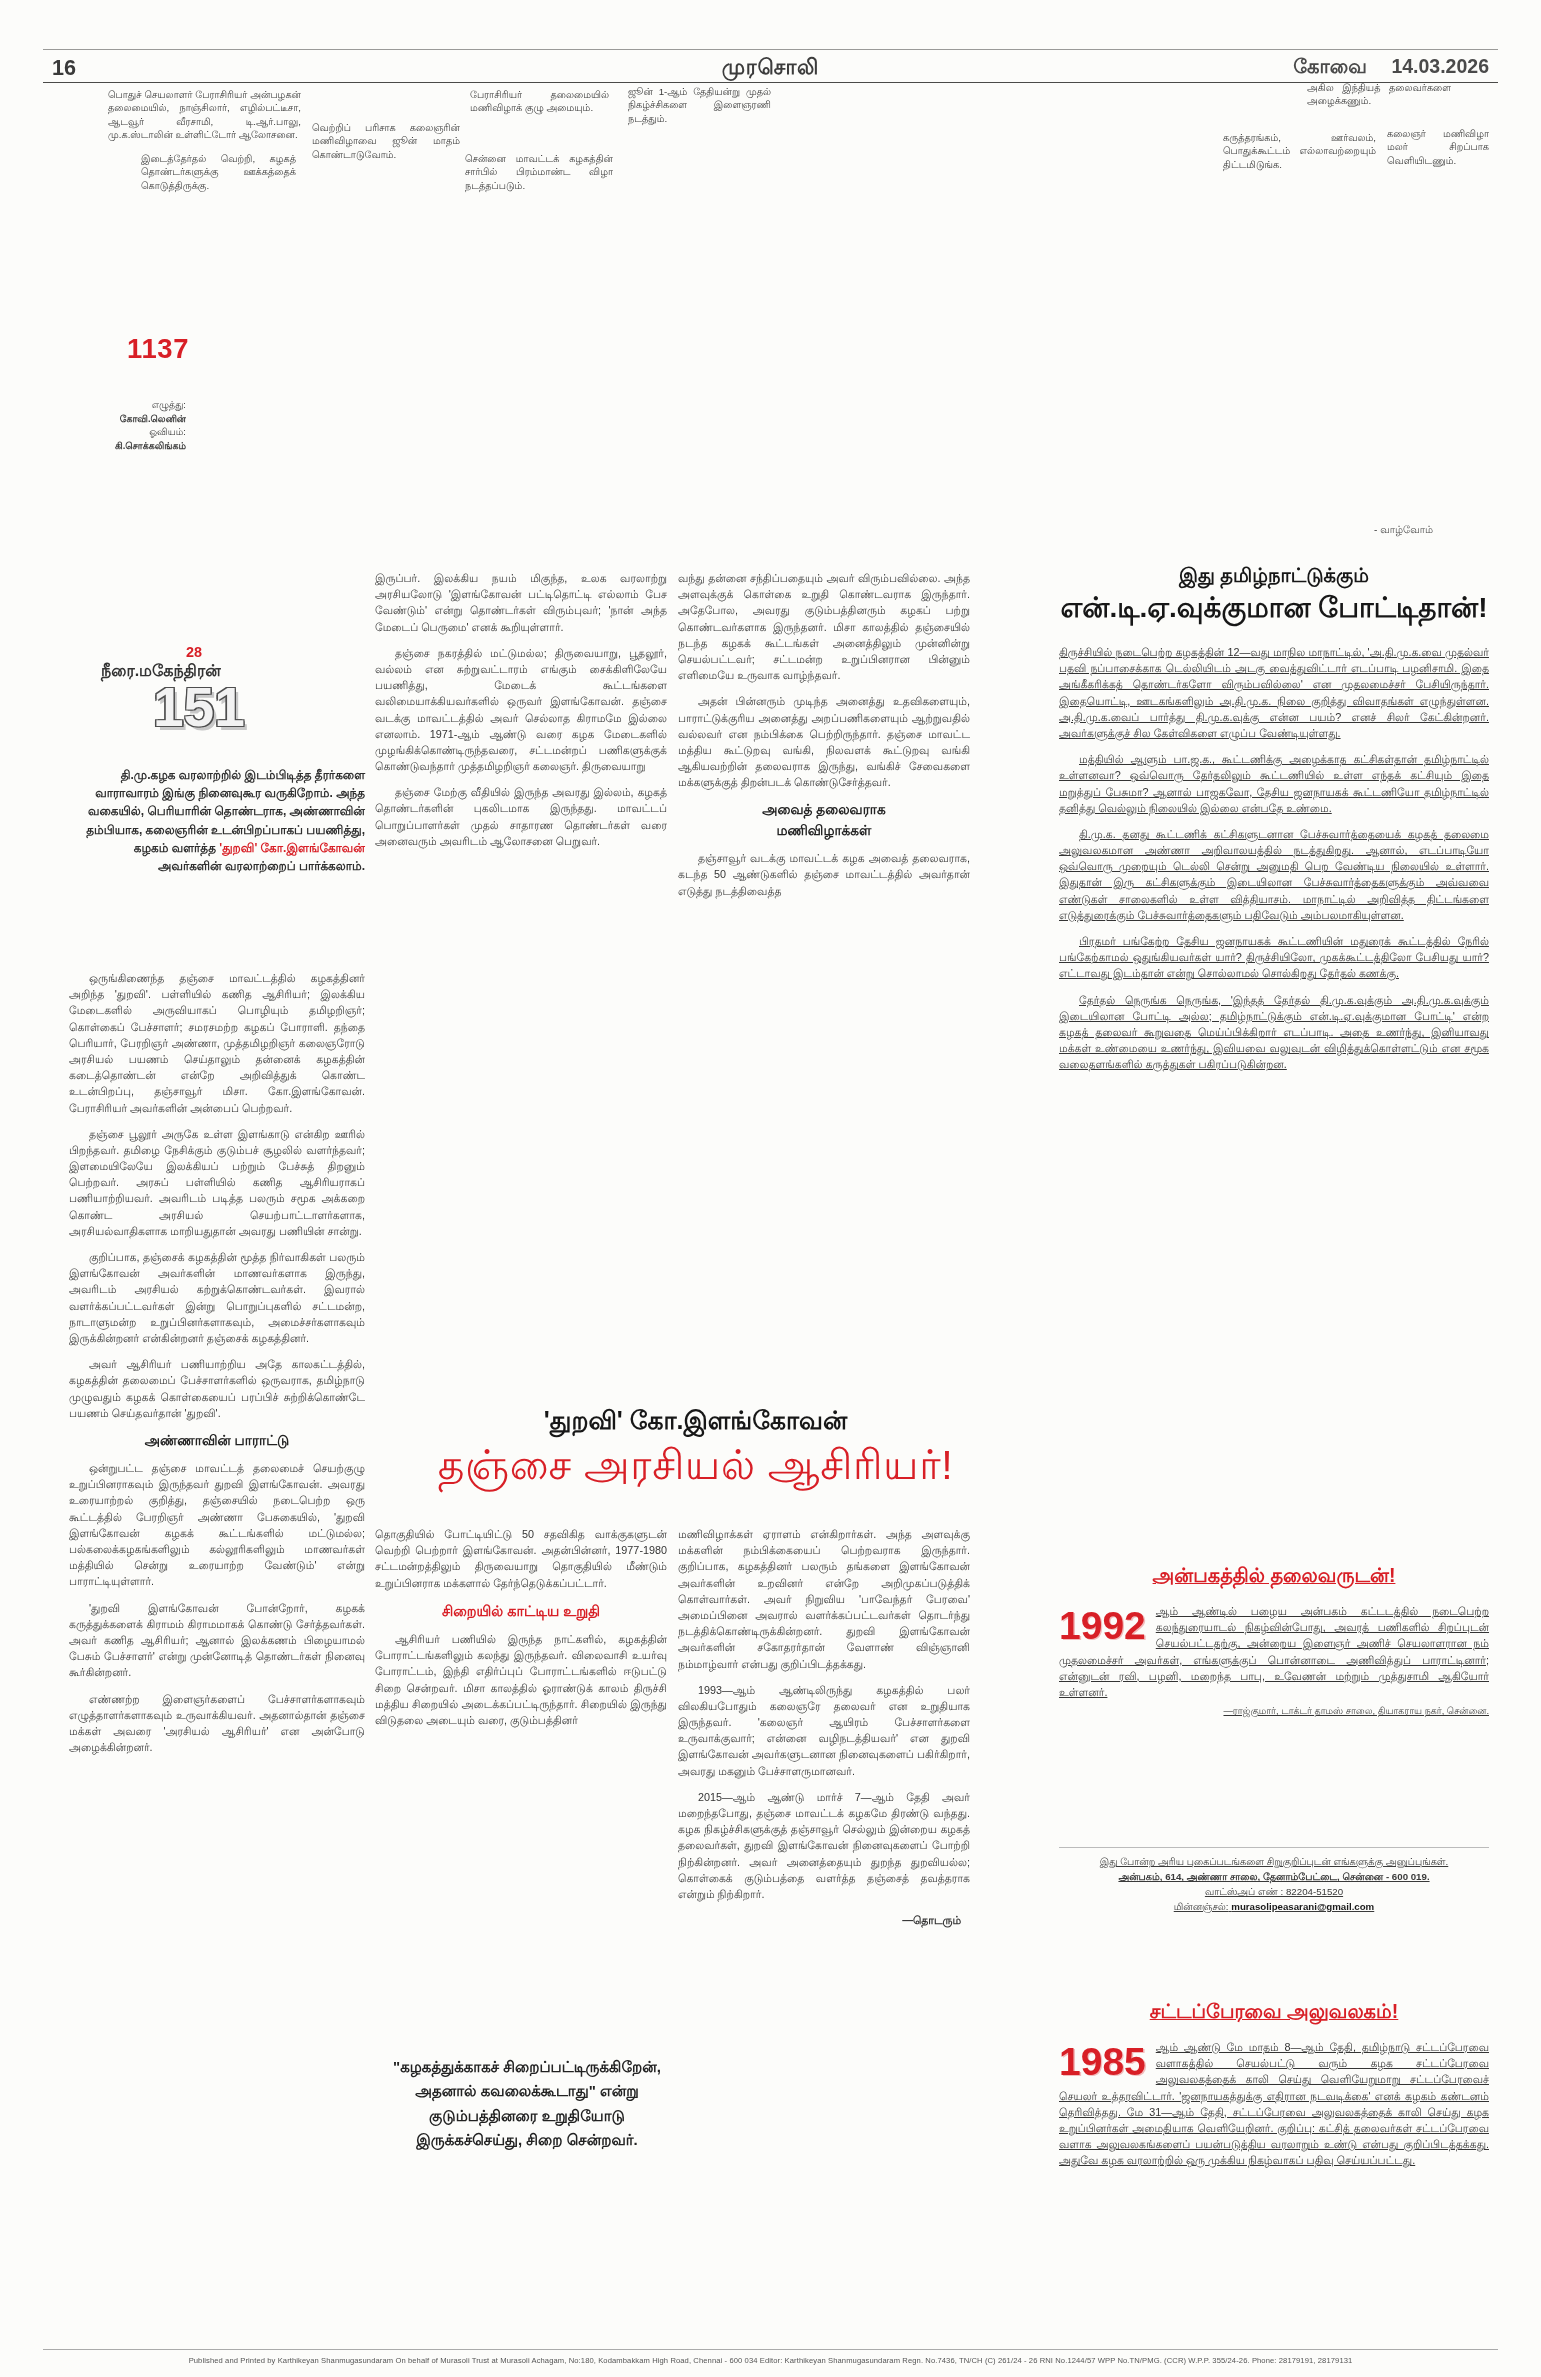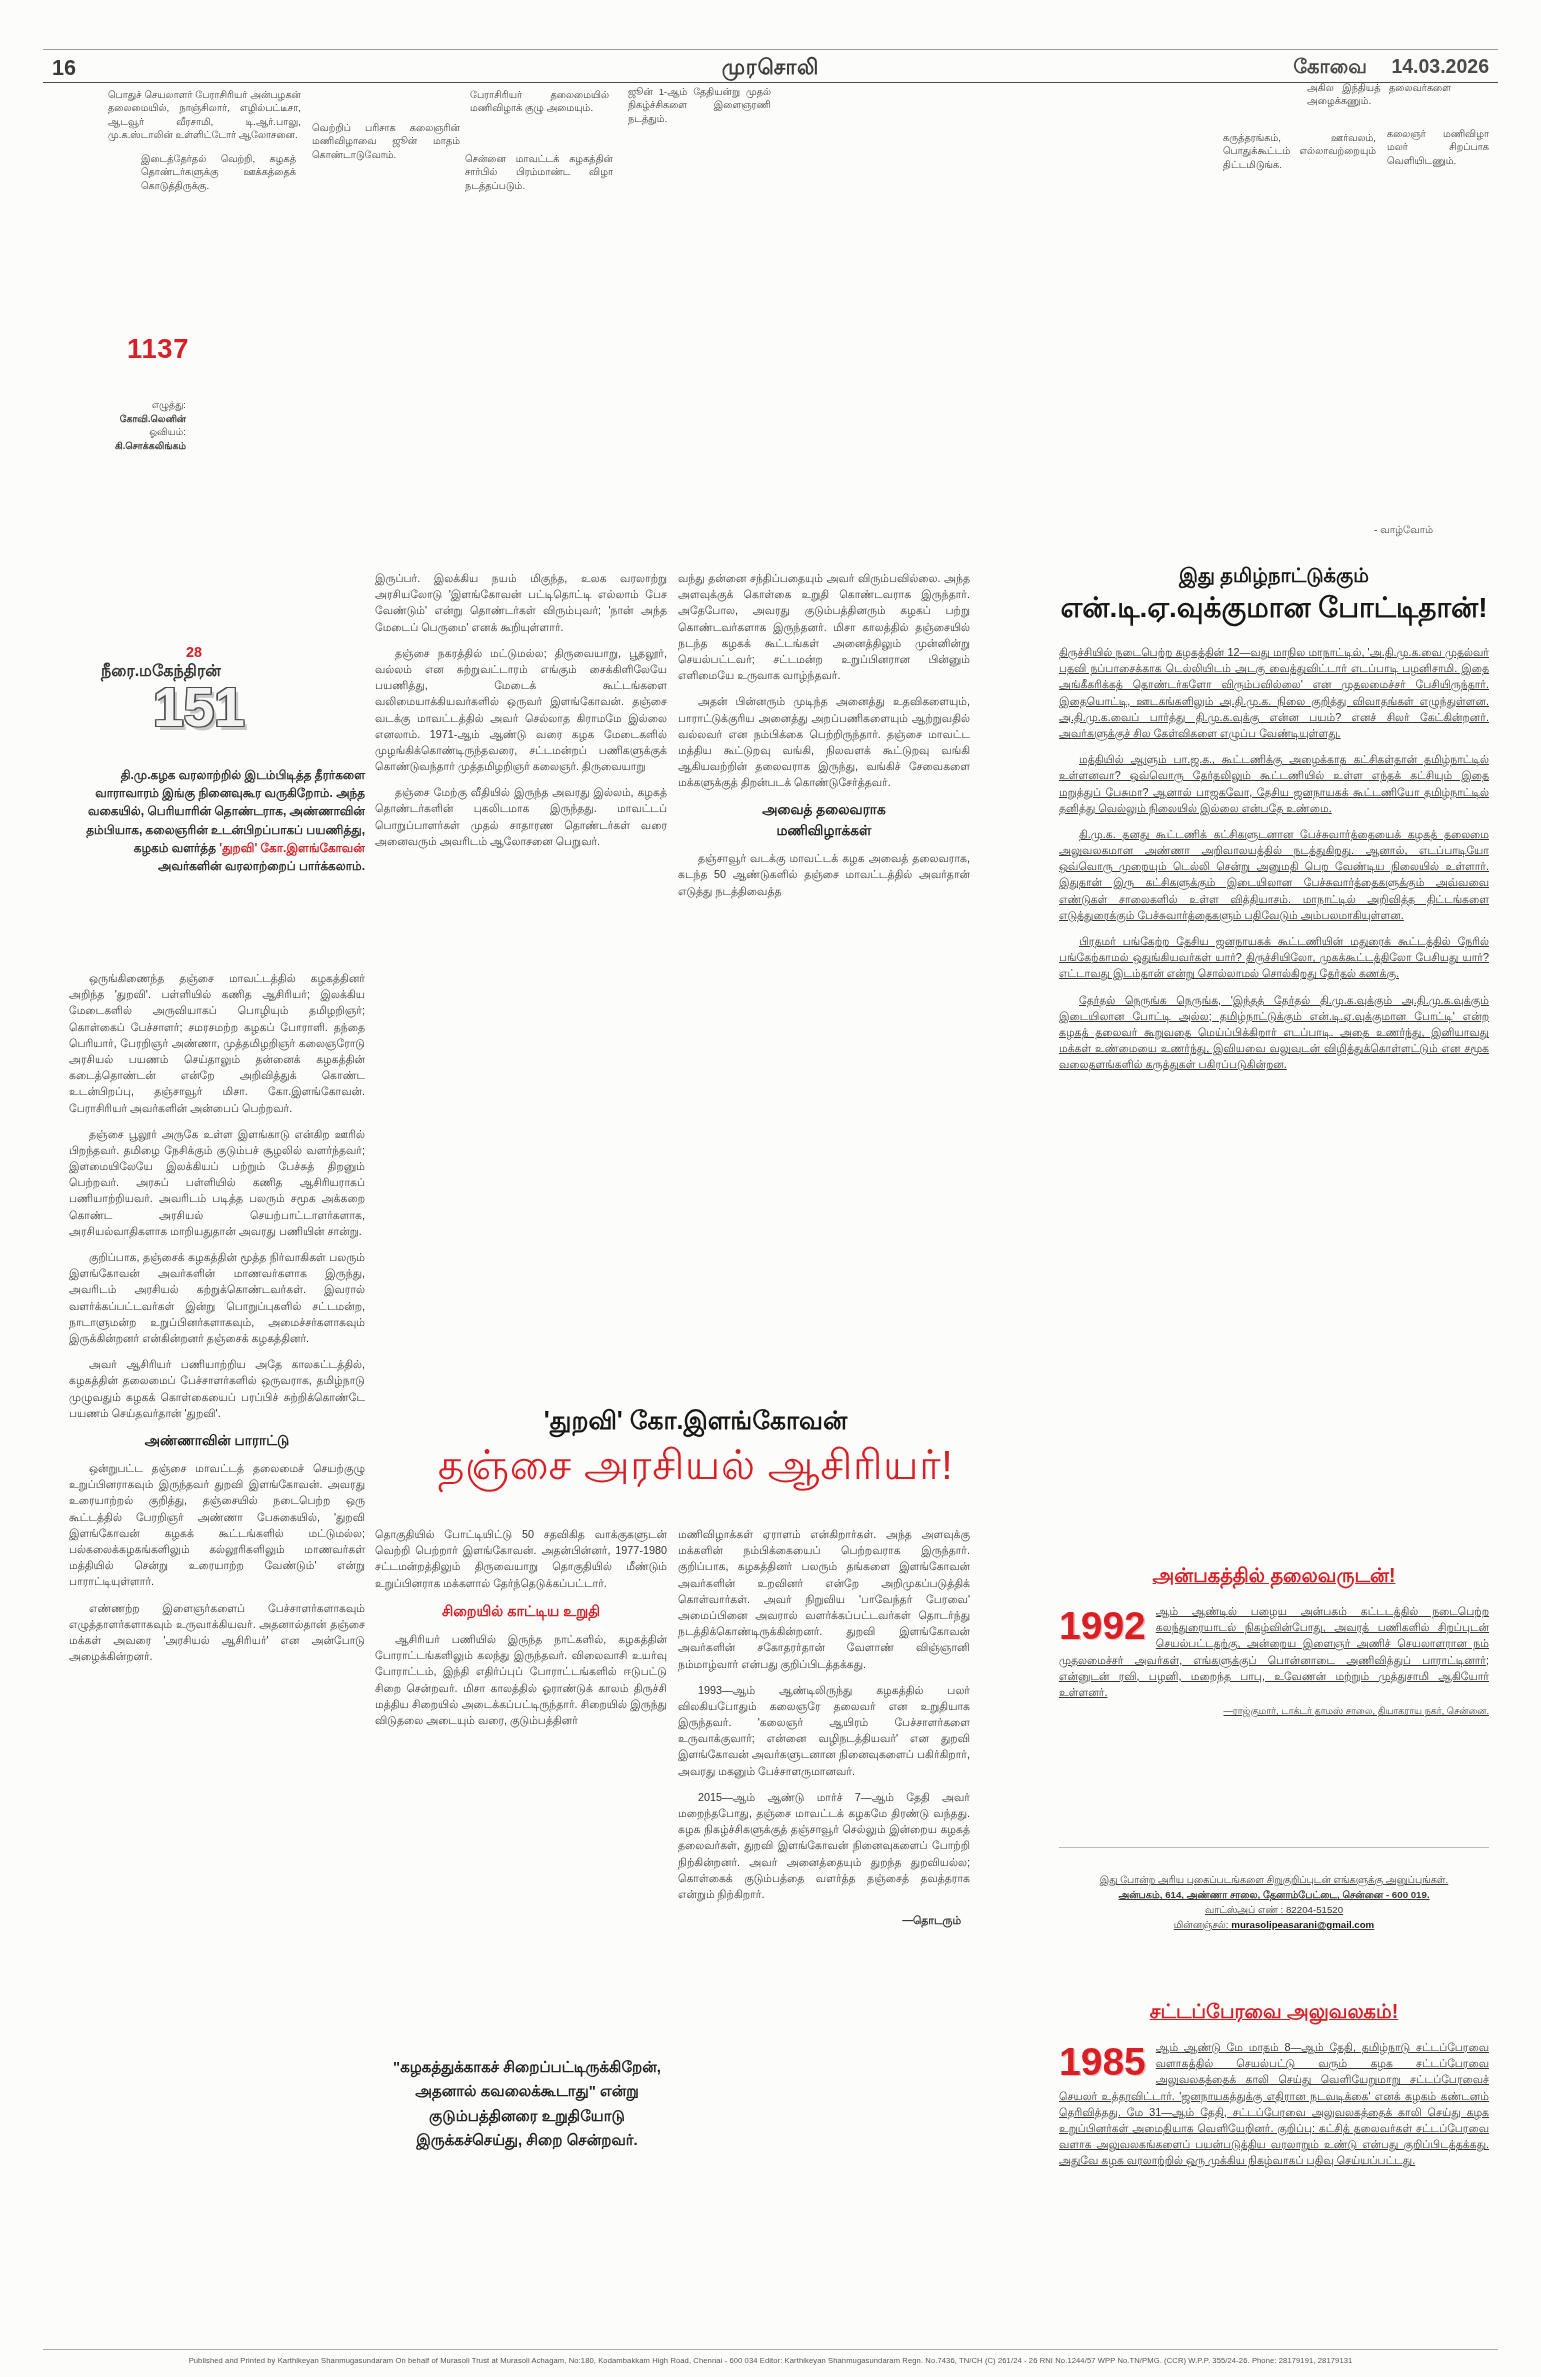--- a/index.html
+++ b/index.html
@@ -61,21 +61,21 @@
   
   .nda-headline{left:1059px;top:564px;width:430px;text-align:center;}
   .nda-headline .l1{font-size:19.5px;font-weight:800;color:#171717;}
   .nda-headline .l2{font-size:28px;font-weight:800;color:#171717;margin-top:2.9px;}
 
   .sec-heading{text-align:center;font-size:19.5px;font-weight:800;color:#d81f26;}
   .big-year{float:left;font-size:39px;font-weight:800;color:#d81f26;line-height:1;margin:2.9px 10px 2.9px 0;
     text-shadow:1.4px 1.4px 0 #f2bcbc;}
   .credit{text-align:right;font-size:9.4px;color:#444;margin-top:4.3px;}
 
-  .contact{border-top:0.7px solid #bbb;padding-top:24px;font-size:9.7px;line-height:1.55;color:#3a3a3a;text-align:center;}
+  .contact{border-top:0.7px solid #bbb;padding-top:6px;font-size:9.7px;line-height:1.55;color:#3a3a3a;text-align:center;}
   .contact .b{font-weight:bold;}
   .contact .email{font-weight:bold;color:#1a1a1a;}
 
   
   .footer{left:43px;right:43px;top:2349px;border-top:0.7px solid #aaa;padding-top:5.8px;
     font-size:7.6px;color:#555;text-align:center;letter-spacing:0.1px;}
 </style>
 </head>
 <body>
 
@@ -124,20 +124,21 @@
 
   <section>
 
     <div class="abs colA body-text" style="top:970px;">
       <p>ஒருங்கிணைந்த தஞ்சை மாவட்டத்தில் கழகத்தினர் அறிந்த 'துறவி'. பள்ளியில் கணித ஆசிரியர்; இலக்கிய மேடைகளில் அருவியாகப் பொழியும் தமிழறிஞர்; கொள்கைப் பேச்சாளர்; சமரசமற்ற கழகப் போராளி. தந்தை பெரியார், பேரறிஞர் அண்ணா, முத்தமிழறிஞர் கலைஞரோடு அரசியல் பயணம் செய்தாலும் தன்னைக் கழகத்தின் கடைத்தொண்டன் என்றே அறிவித்துக் கொண்ட உடன்பிறப்பு, தஞ்சாவூர் மிசா. கோ.இளங்கோவன். பேராசிரியர் அவர்களின் அன்பைப் பெற்றவர்.</p>
       <p>தஞ்சை பூலூர் அருகே உள்ள இளங்காடு என்கிற ஊரில் பிறந்தவர். தமிழை நேசிக்கும் குடும்பச் சூழலில் வளர்ந்தவர்; இளமையிலேயே இலக்கியப் பற்றும் பேச்சுத் திறனும் பெற்றவர். அரசுப் பள்ளியில் கணித ஆசிரியராகப் பணியாற்றியவர். அவரிடம் படித்த பலரும் சமூக அக்கறை கொண்ட அரசியல் செயற்பாட்டாளர்களாக, அரசியல்வாதிகளாக மாறியதுதான் அவரது பணியின் சான்று.</p>
       <p>குறிப்பாக, தஞ்சைக் கழகத்தின் மூத்த நிர்வாகிகள் பலரும் இளங்கோவன் அவர்களின் மாணவர்களாக இருந்து, அவரிடம் அரசியல் கற்றுக்கொண்டவர்கள். இவரால் வளர்க்கப்பட்டவர்கள் இன்று பொறுப்புகளில் சட்டமன்ற, நாடாளுமன்ற உறுப்பினர்களாகவும், அமைச்சர்களாகவும் இருக்கின்றனர் என்கின்றனர் தஞ்சைக் கழகத்தினர்.</p>
       <p>அவர் ஆசிரியர் பணியாற்றிய அதே காலகட்டத்தில், கழகத்தின் தலைமைப் பேச்சாளர்களில் ஒருவராக, தமிழ்நாடு முழுவதும் கழகக் கொள்கையைப் பரப்பிச் சுற்றிக்கொண்டே பயணம் செய்தவர்தான் 'துறவி'.</p>
       <div class="subhead">அண்ணாவின் பாராட்டு</div>
       <p>ஒன்றுபட்ட தஞ்சை மாவட்டத் தலைமைச் செயற்குழு உறுப்பினராகவும் இருந்தவர் துறவி இளங்கோவன். அவரது உரையாற்றல் குறித்து, தஞ்சையில் நடைபெற்ற ஒரு கூட்டத்தில் பேரறிஞர் அண்ணா பேசுகையில், 'துறவி இளங்கோவன் கழகக் கூட்டங்களில் மட்டுமல்ல; பல்கலைக்கழகங்களிலும் கல்லூரிகளிலும் மாணவர்கள் மத்தியில் சென்று உரையாற்ற வேண்டும்' என்று பாராட்டியுள்ளார்.</p>
+      <p>'துறவி இளங்கோவன் போன்றோர், கழகக் கருத்துக்களைக் கிராமம் கிராமமாகக் கொண்டு சேர்த்தவர்கள். அவர் கணித ஆசிரியர்; ஆனால் இலக்கணம் பிழையாமல் பேசும் பேச்சாளர்' என்று முன்னோடித் தொண்டர்கள் நினைவு கூர்கின்றனர்.</p>
       <p>எண்ணற்ற இளைஞர்களைப் பேச்சாளர்களாகவும் எழுத்தாளர்களாகவும் உருவாக்கியவர். அதனால்தான் தஞ்சை மக்கள் அவரை 'அரசியல் ஆசிரியர்' என அன்போடு அழைக்கின்றனர்.</p>
     </div>
 
     <div class="abs colB body-text" style="top:570px;">
       <p class="noindent">இருப்பர். இலக்கிய நயம் மிகுந்த, உலக வரலாற்று அரசியலோடு 'இளங்கோவன் பட்டிதொட்டி எல்லாம் பேச வேண்டும்' என்று தொண்டர்கள் விரும்புவர்; 'நான் அந்த மேடைப் பெருமை' எனக் கூறியுள்ளார்.</p>
       <p>தஞ்சை நகரத்தில் மட்டுமல்ல; திருவையாறு, பூதலூர், வல்லம் என சுற்றுவட்டாரம் எங்கும் சைக்கிளிலேயே பயணித்து, மேடைக் கூட்டங்களை வலிமையாக்கியவர்களில் ஒருவர் இளங்கோவன். தஞ்சை வடக்கு மாவட்டத்தில் அவர் செல்லாத கிராமமே இல்லை எனலாம். 1971-ஆம் ஆண்டு வரை கழக மேடைகளில் முழங்கிக்கொண்டிருந்தவரை, சட்டமன்றப் பணிகளுக்குக் கொண்டுவந்தார் முத்தமிழறிஞர் கலைஞர். திருவையாறு</p>
       <p>தஞ்சை மேற்கு வீதியில் இருந்த அவரது இல்லம், கழகத் தொண்டர்களின் புகலிடமாக இருந்தது. மாவட்டப் பொறுப்பாளர்கள் முதல் சாதாரண தொண்டர்கள் வரை அனைவரும் அவரிடம் ஆலோசனை பெறுவர்.</p>
     </div>
 
     <div class="abs colC body-text" style="top:570px;">

